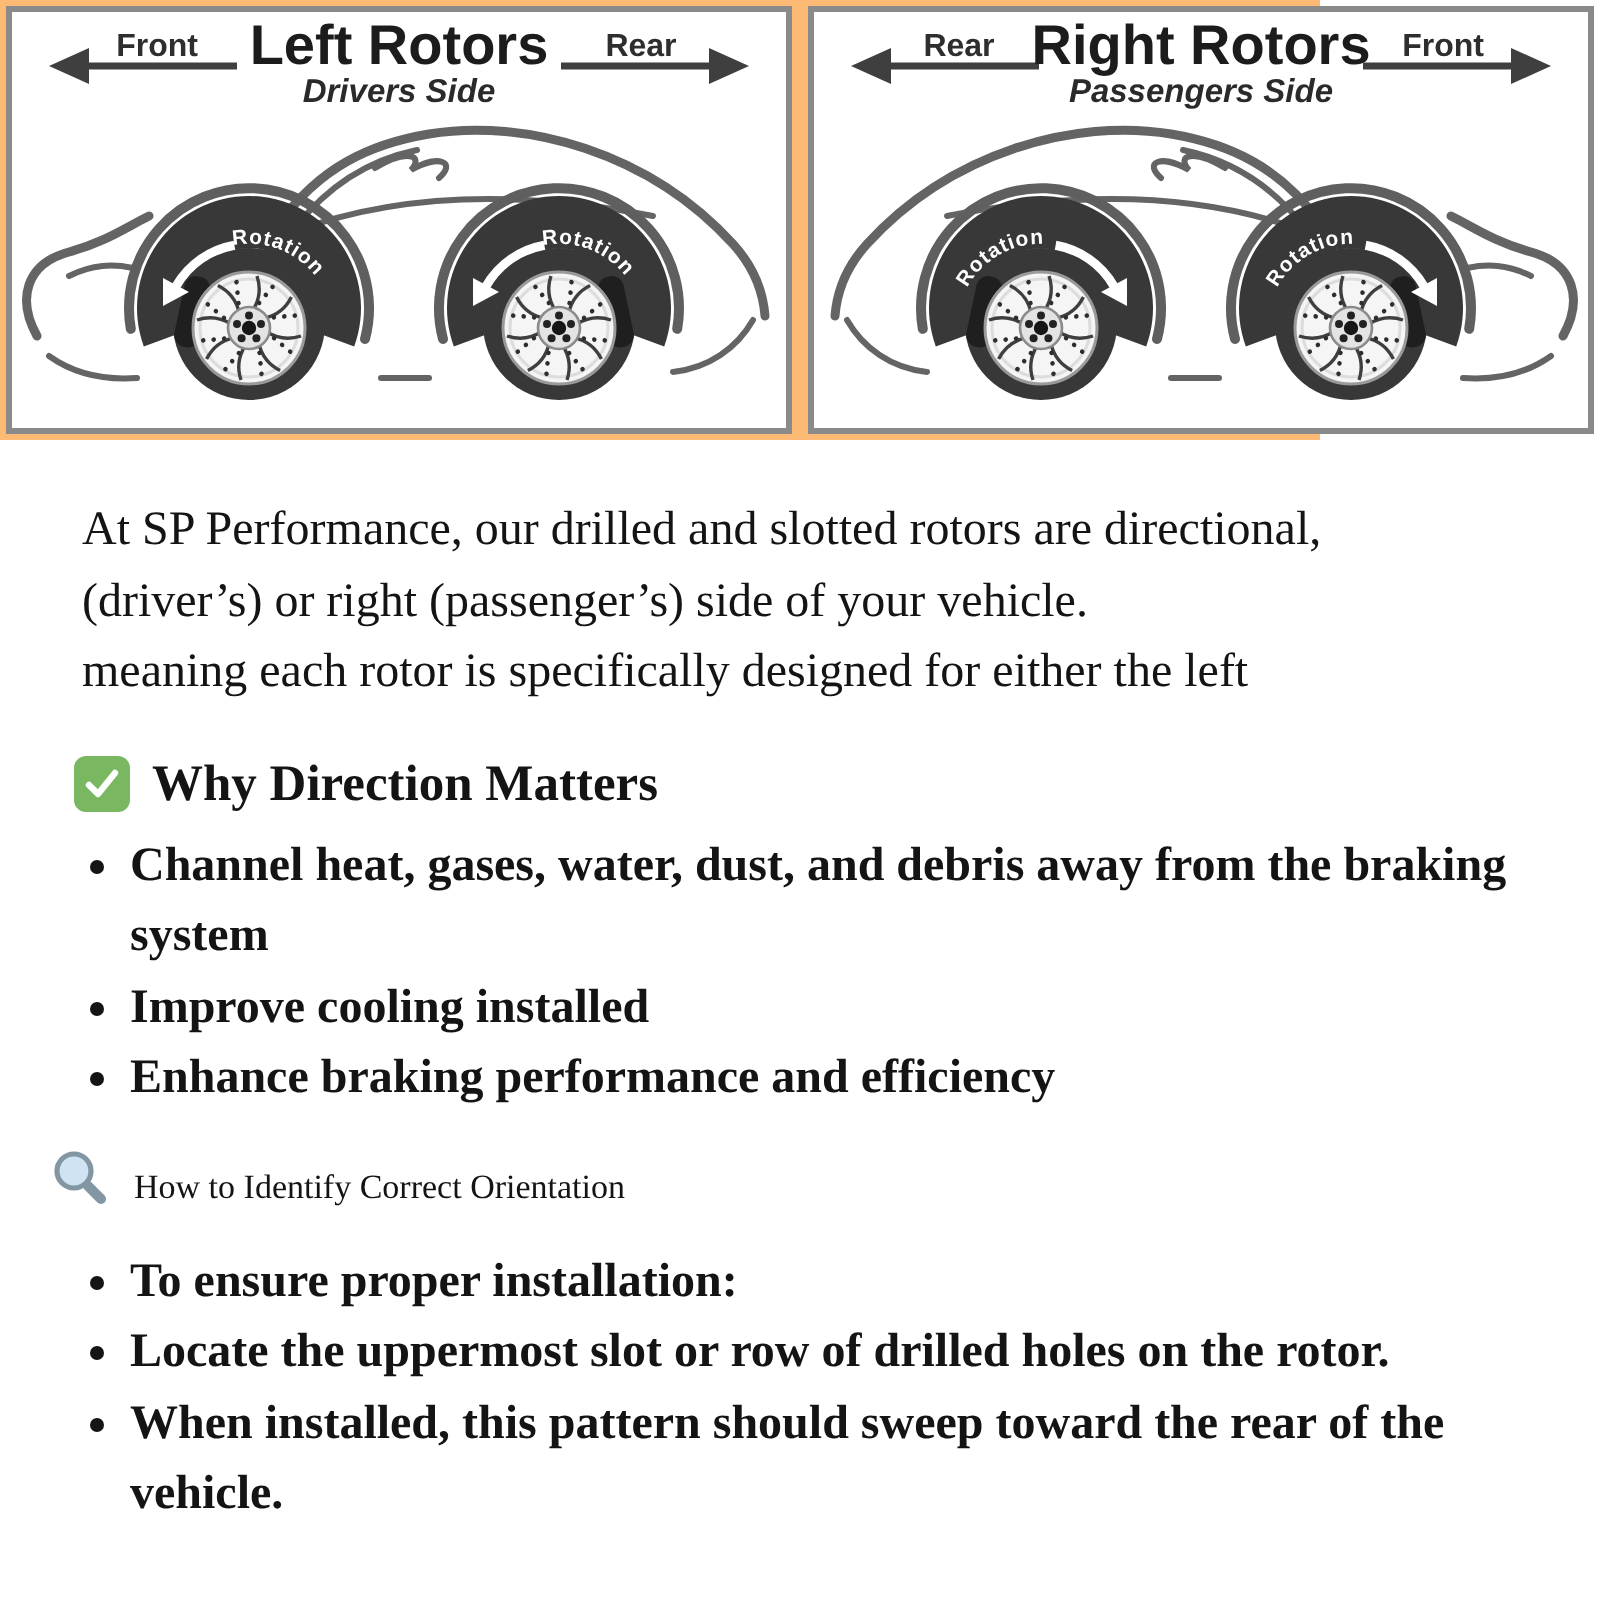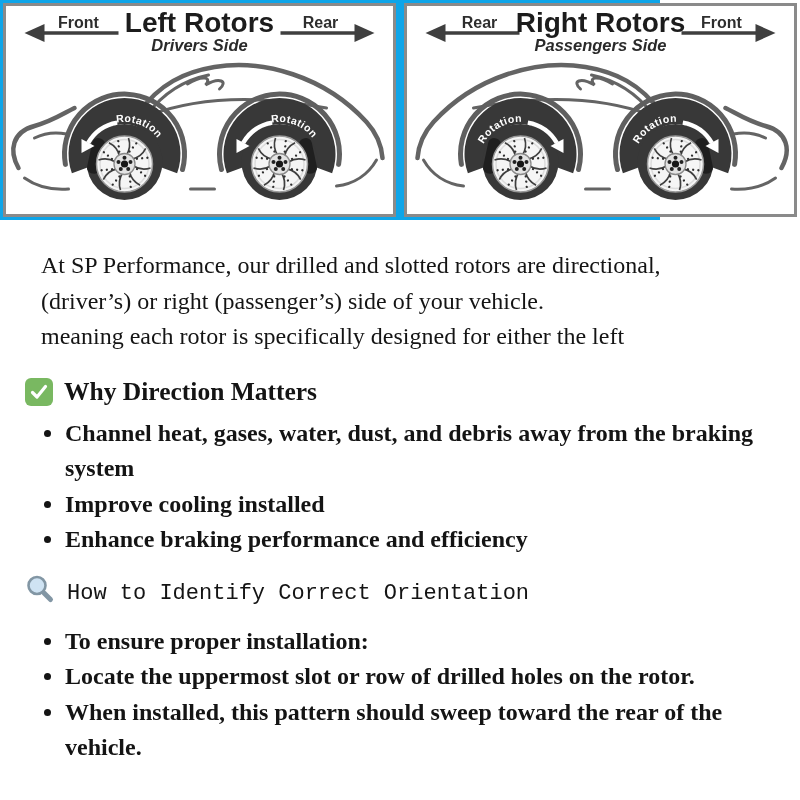--- a/index.html
+++ b/index.html
@@ -1,43 +1,43 @@
 <!DOCTYPE html>
 <html><head>
 <meta charset="utf-8">
 <style>
   html,body{margin:0;padding:0;background:#ffffff;}
   body{width:800px;height:800px;font-family:"Liberation Serif",serif;color:#141414;overflow:hidden;}
 
   
-  .figure{width:660px;height:220px;background:#0ea5e9;}
+  .figure{width:660px;height:220px;background:#fdba74;}
   .figure svg{display:block;}
   .panel-frame{fill:#ffffff;stroke:#8a8a8a;stroke-width:3;}
   .dir-label{font-family:"Liberation Sans",sans-serif;font-weight:bold;font-size:16px;fill:#2e2e2e;text-anchor:middle;}
   .panel-title{font-family:"Liberation Sans",sans-serif;font-weight:bold;font-size:28px;fill:#1c1c1c;text-anchor:middle;}
   .panel-subtitle{font-family:"Liberation Sans",sans-serif;font-weight:bold;font-style:italic;font-size:16.5px;fill:#2a2a2a;text-anchor:middle;}
   .dir-line{stroke:#3f3f3f;stroke-width:3.5;}
   .dir-arrow{fill:#3f3f3f;}
   .bodyline{fill:none;stroke:#646464;stroke-width:4.5;stroke-linecap:round;}
   .bodyline.thin{stroke-width:3;}
   .arch{fill:#383838;}
   .fender{fill:none;stroke:#5f5f5f;stroke-width:5;stroke-linecap:round;}
   .rot-text{font-family:"Liberation Sans",sans-serif;font-weight:bold;font-size:10.5px;fill:#ffffff;letter-spacing:.5px;}
   .rot-arrow-line{fill:none;stroke:#ffffff;stroke-width:4.5;}
   .rot-arrow-head{fill:#ffffff;}
 
   
   .article{padding:12px 28px 0 25px;font-size:24px;line-height:35.5px;}
   .intro span{display:block;}
-  .h-why{display:flex;align-items:center;gap:11px;font-weight:bold;font-size:25.5px;margin:22px 0 0 0;line-height:30px;}
+  .h-why{display:flex;align-items:center;gap:11px;font-weight:bold;font-size:25.5px;margin:22px 0 0 12px;line-height:30px;}
   .check-badge{width:28px;height:28px;border-radius:6px;background:#79b861;display:inline-flex;align-items:center;justify-content:center;flex:0 0 auto;}
   .lead{margin-top:21px;}
   ul{margin:9px 0 0 0;padding:0 0 0 40px;list-style:disc;font-weight:bold;}
   li{margin:0;padding-left:0;max-width:705px;}
-  .h-identify{display:flex;align-items:center;gap:12px;font-size:22px;margin-top:16px;line-height:32px;font-family:Liberation Mono, monospace;}
+  .h-identify{display:flex;align-items:center;gap:12px;font-size:17px;margin-top:16px;line-height:32px;}
   .mag-icon{flex:0 0 auto;}
 </style>
 </head>
 <body>
 
 <div class="figure">
 <svg width="800" height="220" viewBox="0 0 800 220">
   <defs>
 
     <g id="rotor">

